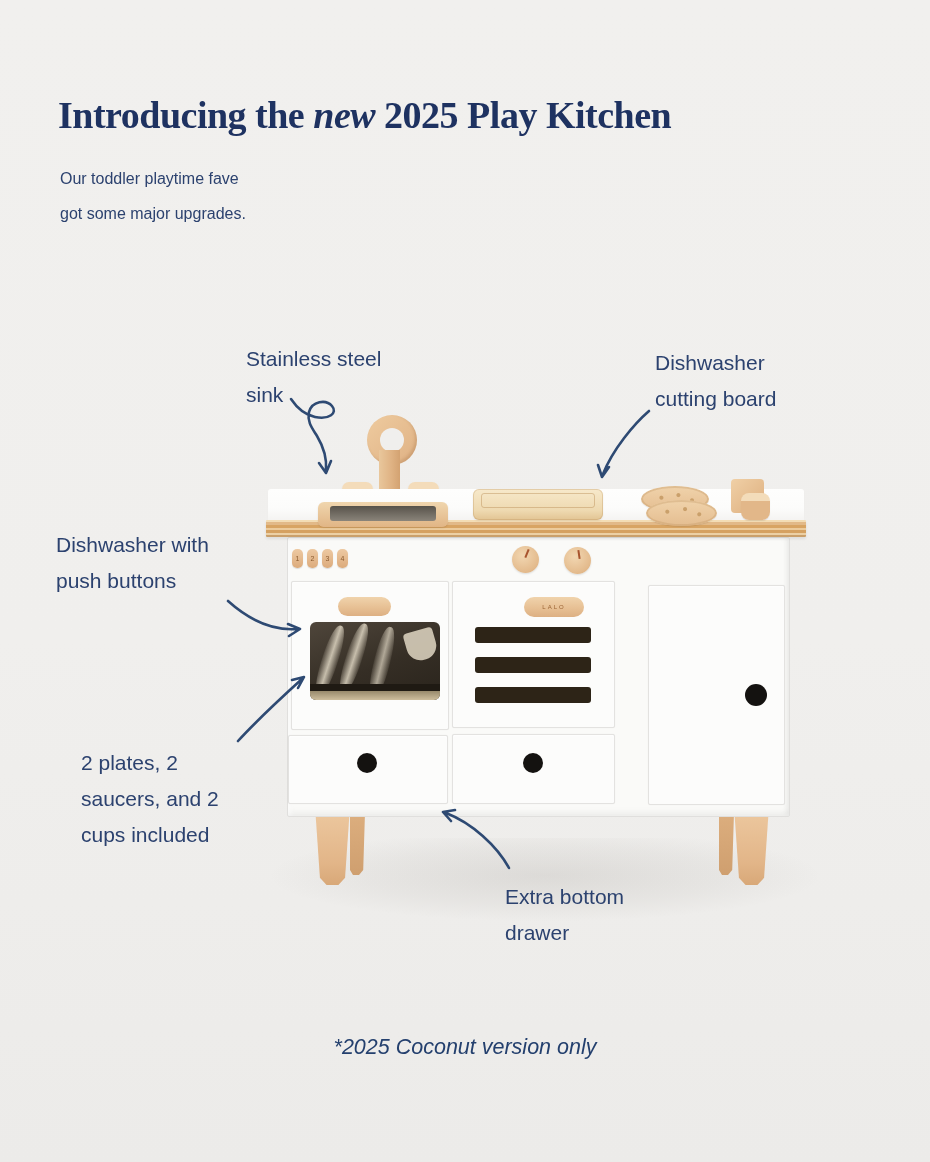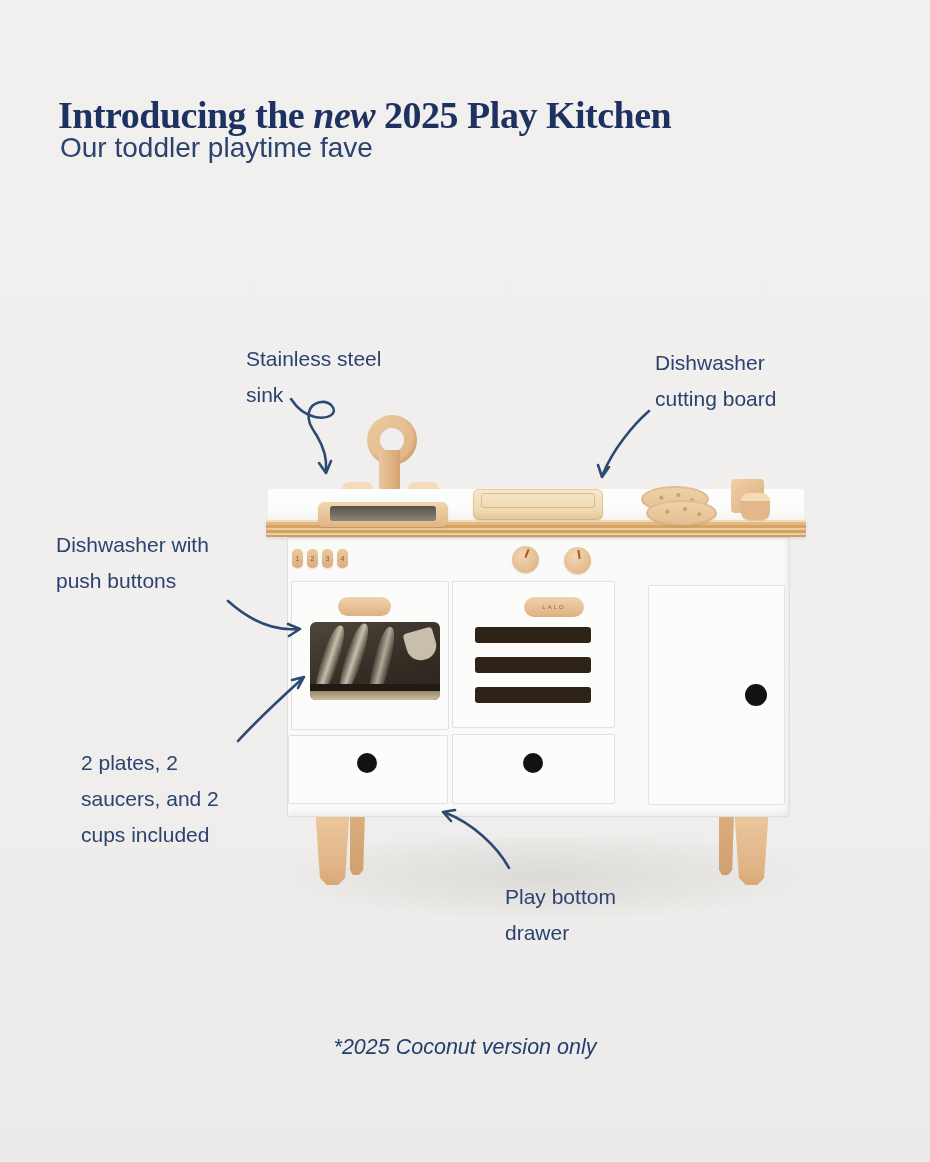--- a/index.html
+++ b/index.html
@@ -6,21 +6,21 @@
   body{background:#f0efed;font-family:"Liberation Sans",sans-serif;}
   .page{position:relative;width:930px;height:1162px;overflow:hidden;
         background:linear-gradient(180deg,#f1f0ee 0%,#f0efed 55%,#ecebe9 100%);}
   .abs{position:absolute;}
 
   
   .title{left:58px;top:68px;width:780px;
          font-family:"Liberation Serif",serif;font-weight:700;font-size:38px;
          letter-spacing:-0.5px;color:#1e3261;}
   .title em{}
-  .subtitle{left:60px;top:130px;font-size:28px;line-height:35px;color:#2c426f;}
+  .subtitle{left:60px;top:161px;font-size:16px;line-height:35px;color:#2c426f;}
   .callout{font-size:21px;line-height:36px;color:#2c426f;}
   .callout span{display:block;}
   .subtitle span{display:block;}
   .co-sink{left:246px;top:341px;}
   .co-cutting{left:655px;top:345px;}
   .co-dishwasher{left:56px;top:527px;}
   .co-plates{left:81px;top:745px;}
   .co-drawer{left:505px;top:879px;}
   .footnote{left:0;top:1035px;width:930px;text-align:center;
             font-size:21.5px;font-style:italic;color:#24406e;}
@@ -132,20 +132,21 @@
 </style>
 </head>
 <body>
 
 <div class="page">
 
   <h1 class="abs title"><span>Introducing the </span><em>new</em><span> 2025 Play Kitchen</span></h1>
 
   <div class="abs subtitle">
     <span>Our toddler playtime fave</span>
+    <span>got some major upgrades.</span>
   </div>
 
   <div>
     <div class="abs ground-shadow"></div>
 
     <div class="abs leg-back lbl"></div>
     <div class="abs leg-back lbr"></div>
     <div class="abs leg lfl"></div>
     <div class="abs leg lfr"></div>
 
@@ -238,19 +239,19 @@
   <div class="abs callout co-dishwasher">
     <span>Dishwasher with</span>
     <span>push buttons</span>
   </div>
   <div class="abs callout co-plates">
     <span>2 plates, 2</span>
     <span>saucers, and 2</span>
     <span>cups included</span>
   </div>
   <div class="abs callout co-drawer">
-    <span>Play bottom</span>
+    <span>Extra bottom</span>
     <span>drawer</span>
   </div>
 
   <div class="abs footnote">*2025 Coconut version only</div>
 
 </div>
 
 </body></html>

